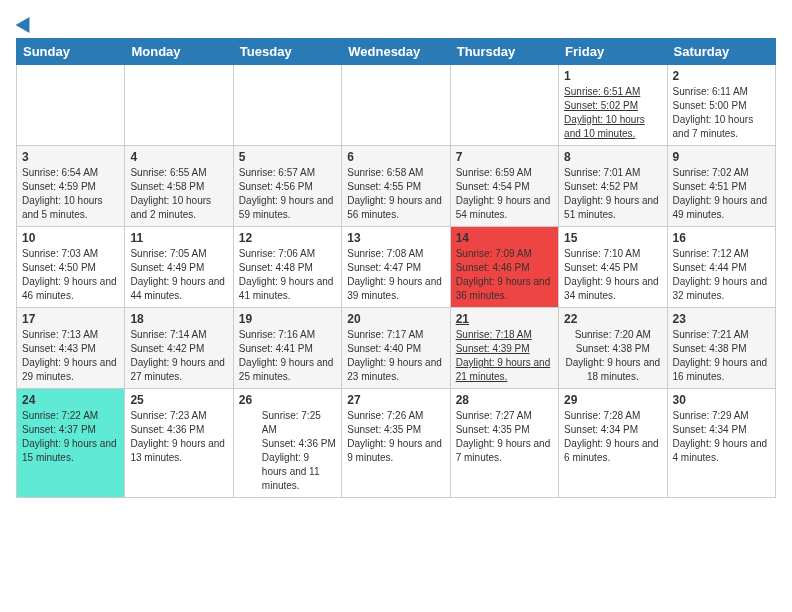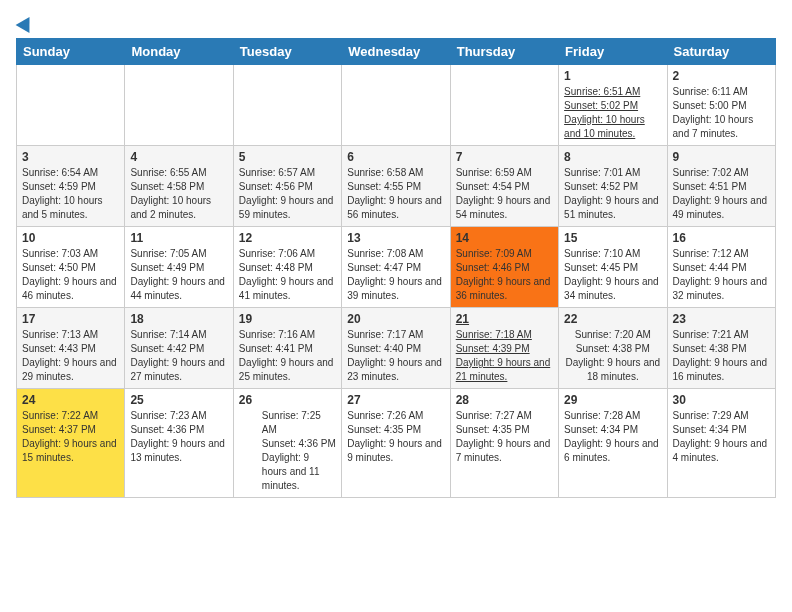--- a/index.html
+++ b/index.html
@@ -208,21 +208,21 @@
           <div class="day-info" style="white-space: pre-line;">Sunrise: 7:06 AM
 Sunset: 4:48 PM
 Daylight: 9 hours and 41 minutes.</div>
         </td>
         <td style="background: rgb(255, 255, 255);">
           <span class="day-num">13</span>
           <div class="day-info" style="white-space: pre-line;">Sunrise: 7:08 AM
 Sunset: 4:47 PM
 Daylight: 9 hours and 39 minutes.</div>
         </td>
-        <td style="background: #f97316;">
+        <td style="background: #ef4444;">
           <span class="day-num">14</span>
           <div class="day-info" style="white-space: pre-line;">Sunrise: 7:09 AM
 Sunset: 4:46 PM
 Daylight: 9 hours and 36 minutes.</div>
         </td>
         <td style="background: rgb(255, 255, 255);">
           <span class="day-num">15</span>
           <div class="day-info" style="white-space: pre-line;">Sunrise: 7:10 AM
 Sunset: 4:45 PM
 Daylight: 9 hours and 34 minutes.</div>
@@ -272,21 +272,21 @@
 Daylight: 9 hours and 18 minutes.</div>
         </td>
         <td style="background: rgb(245, 245, 245);">
           <span class="day-num">23</span>
           <div class="day-info" style="white-space: pre-line;">Sunrise: 7:21 AM
 Sunset: 4:38 PM
 Daylight: 9 hours and 16 minutes.</div>
         </td>
       </tr>
       <tr>
-        <td style="background: #fde047;">
+        <td style="background: #5eead4;">
           <span class="day-num">24</span>
           <div class="day-info" style="white-space: pre-line;">Sunrise: 7:22 AM
 Sunset: 4:37 PM
 Daylight: 9 hours and 15 minutes.</div>
         </td>
         <td style="background: rgb(255, 255, 255);">
           <span class="day-num">25</span>
           <div class="day-info" style="white-space: pre-line;">Sunrise: 7:23 AM
 Sunset: 4:36 PM
 Daylight: 9 hours and 13 minutes.</div>

